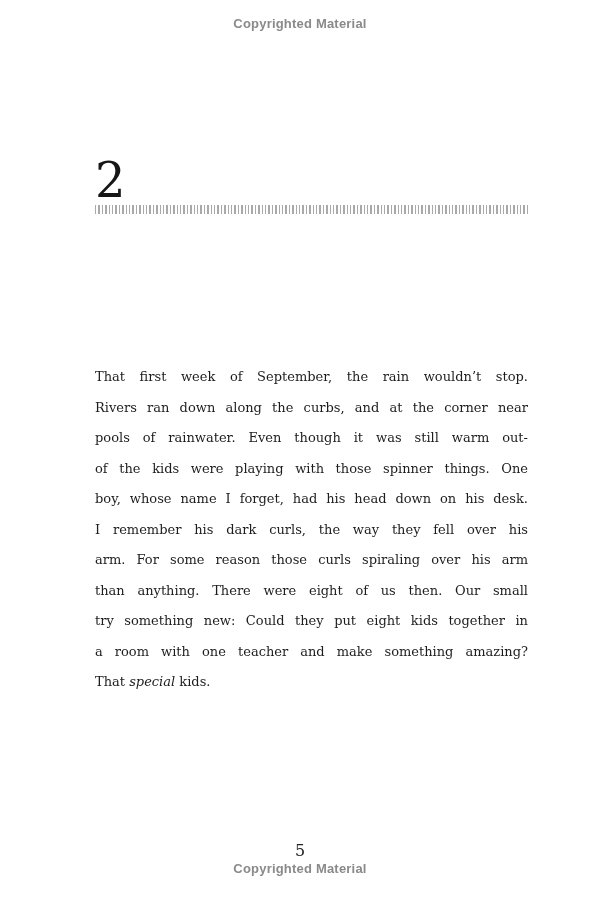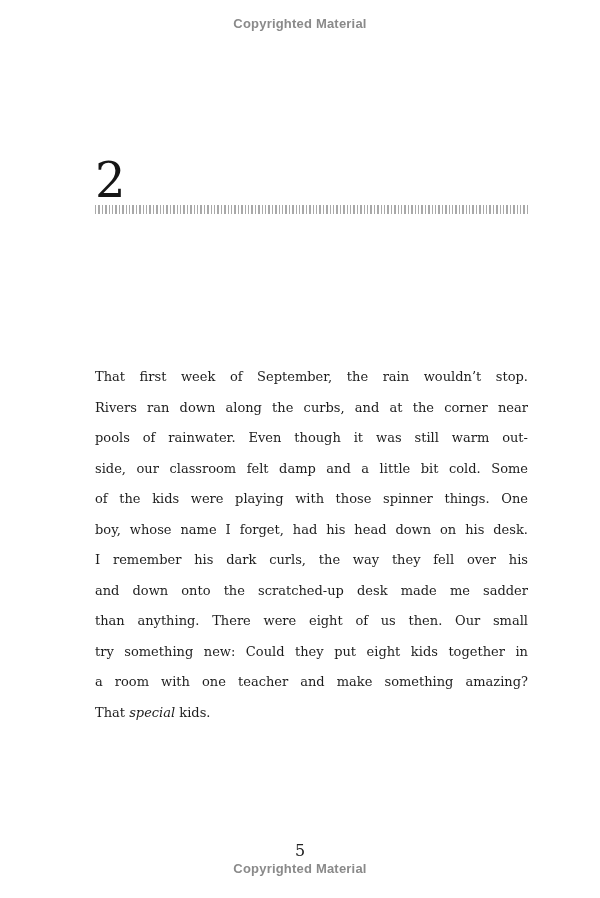--- a/index.html
+++ b/index.html
@@ -94,25 +94,24 @@
   <div class="copyright copyright-top">Copyrighted Material</div>
 
   <div class="chapter-number">2</div>
 
   <div class="chapter-rule"></div>
 
   <div class="body-text">
     <div class="line">That first week of September, the rain wouldn’t stop.</div>
     <div class="line">Rivers ran down along the curbs, and at the corner near</div>
     <div class="line">pools of rainwater. Even though it was still warm out-</div>
-    <div class="line">side, our classroom felt damp and a little bit cold. Some</div>
     <div class="line">of the kids were playing with those spinner things. One</div>
     <div class="line">boy, whose name I forget, had his head down on his desk.</div>
     <div class="line">I remember his dark curls, the way they fell over his</div>
-    <div class="line">and down onto the scratched-up desk made me sadder</div>
+    <div class="line">arm. For some reason those curls spiraling over his arm</div>
     <div class="line">than anything. There were eight of us then. Our small</div>
     <div class="line">try something new: Could they put eight kids together in</div>
     <div class="line">a room with one teacher and make something amazing?</div>
     <div class="line-last">
       <span>That </span><span class="em">special</span><span> kids.</span>
     </div>
   </div>
 
   <div class="page-number">5</div>
 

